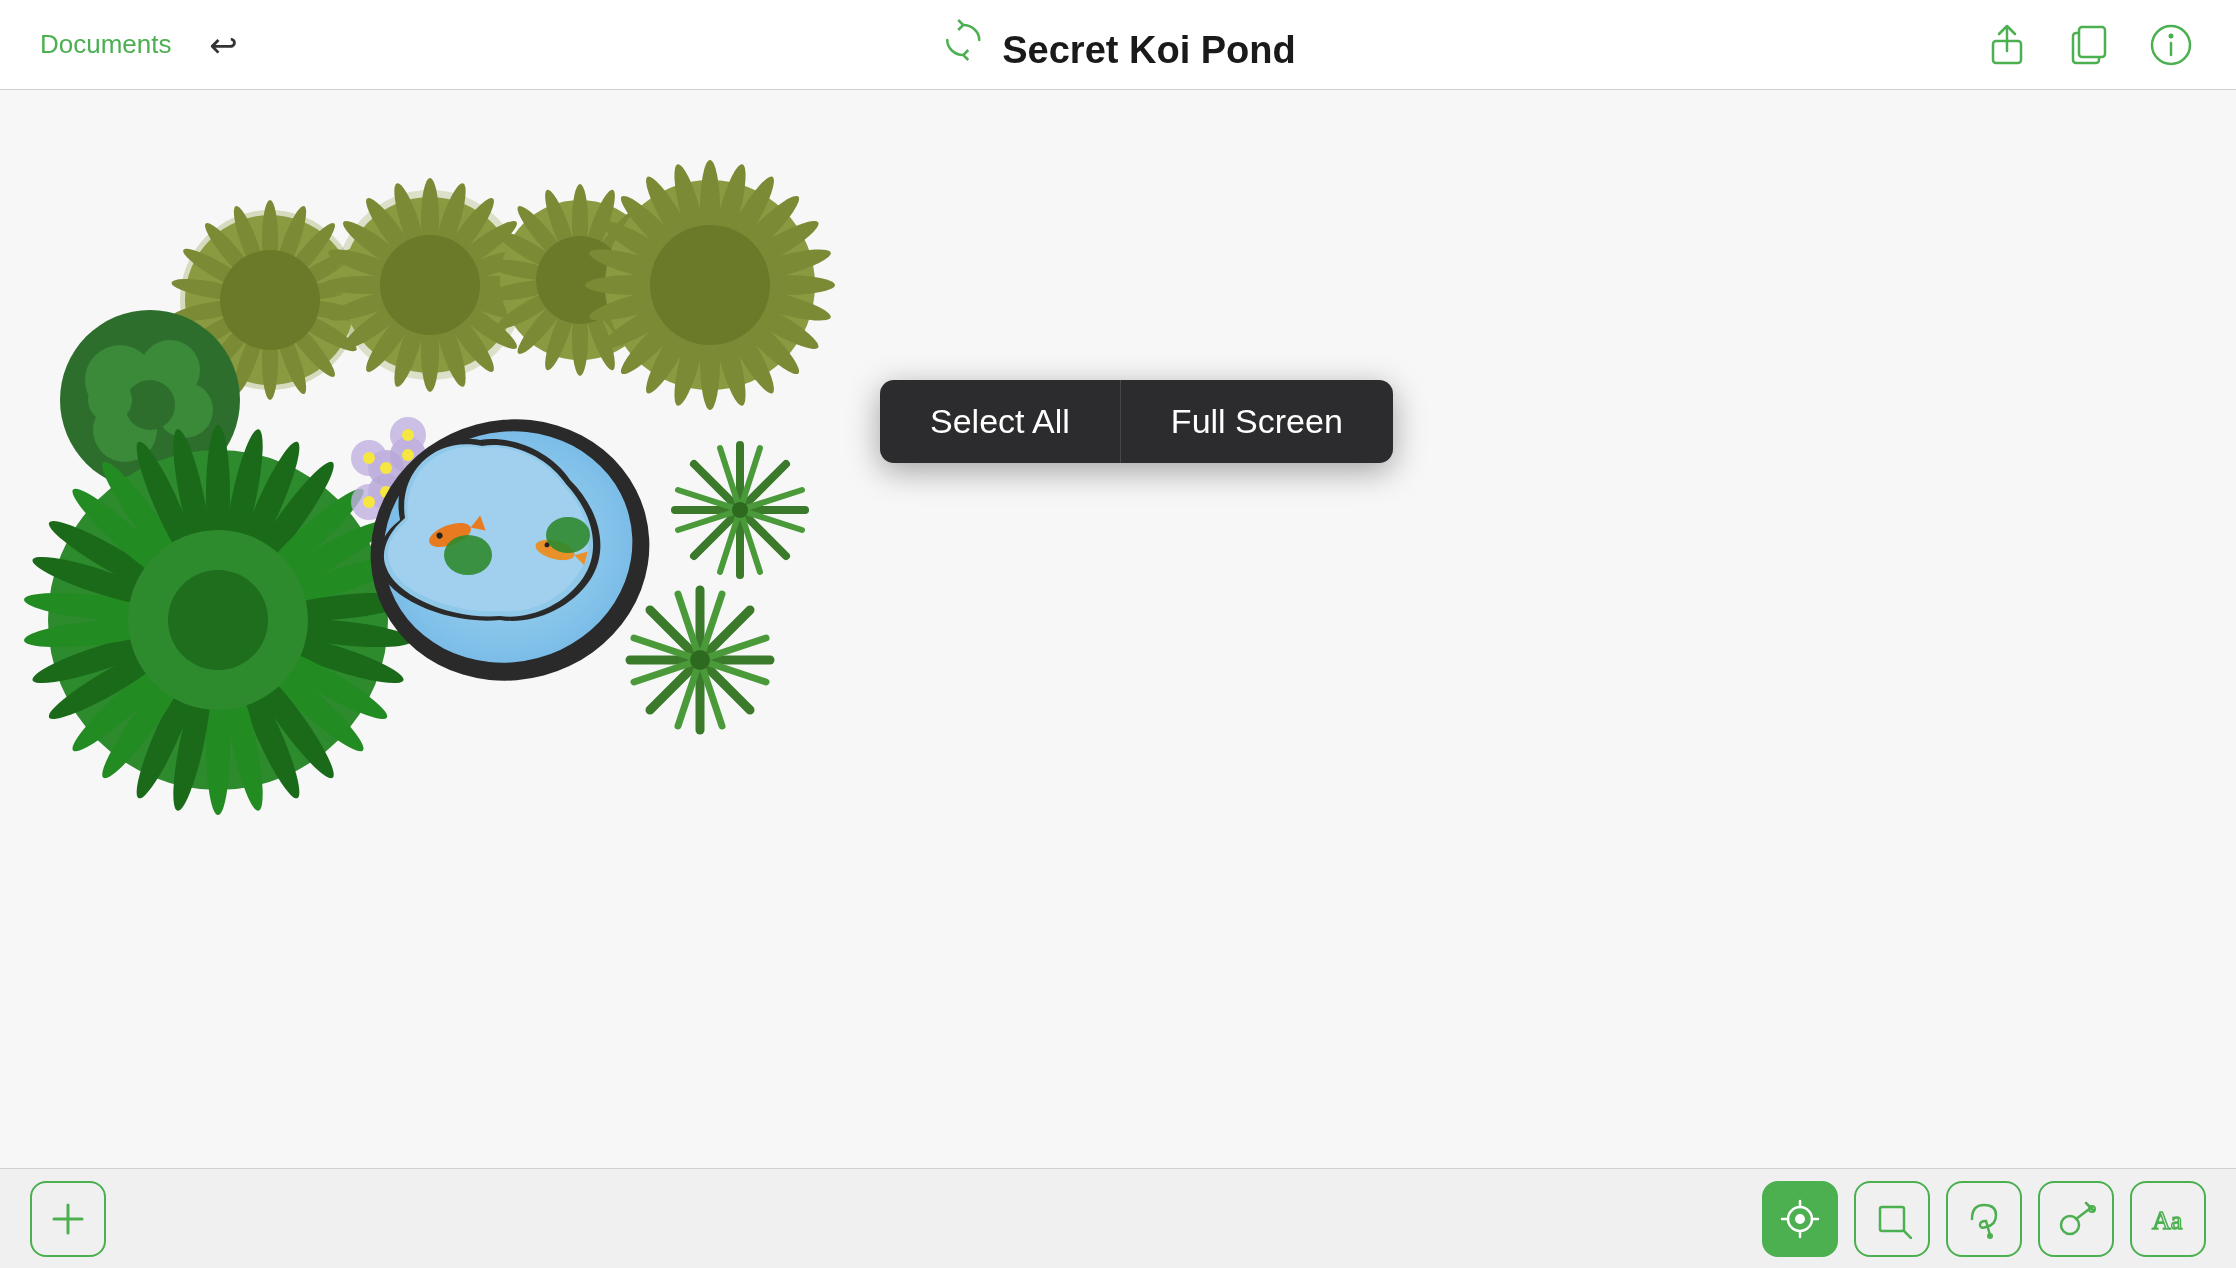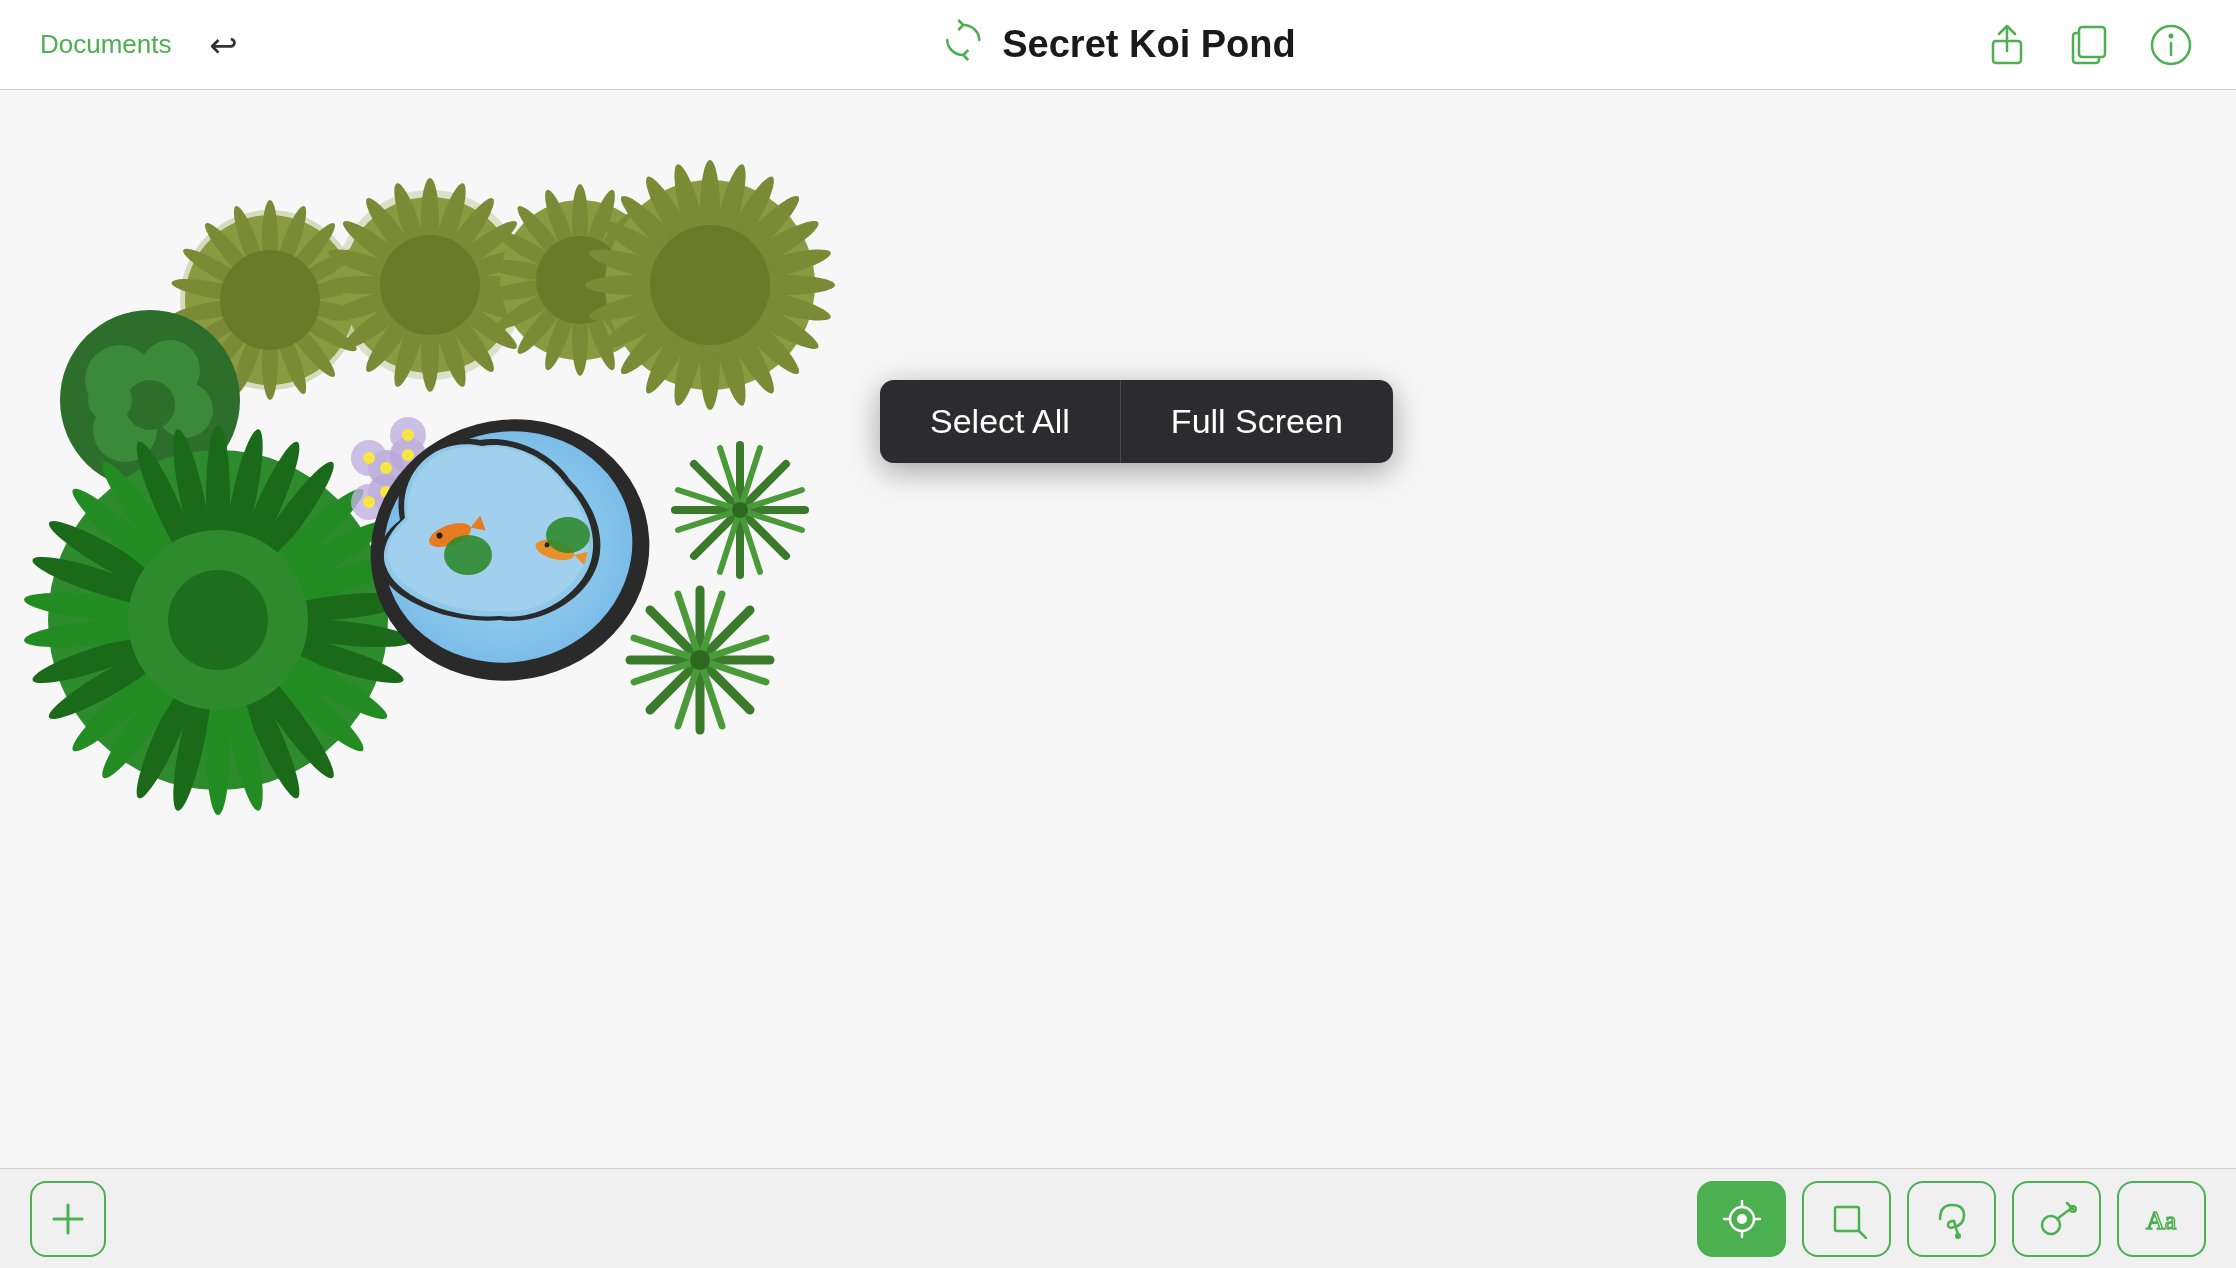--- a/index.html
+++ b/index.html
@@ -44,21 +44,21 @@
       align-items: center;
       justify-content: center;
       cursor: pointer;
     }
     .undo-icon {
       font-size: 34px;
       color: #333;
     }
     .header-center {
       display: flex;
-      align-items: center;
+      align-items: flex-end;
       gap: 16px;
       position: absolute;
       left: 50%;
       transform: translateX(-50%);
     }
     .sync-icon {
       color: #4CAF50;
       font-size: 38px;
     }
     .doc-title {
@@ -148,21 +148,21 @@
     .toolbar-left {
       display: flex;
       align-items: center;
     }
     .toolbar-right {
       display: flex;
       align-items: center;
       gap: 16px;
     }
     .toolbar-btn {
-      width: 89px;
+      width: 76px;
       height: 76px;
       border: 2.5px solid #4CAF50;
       border-radius: 16px;
       display: flex;
       align-items: center;
       justify-content: center;
       cursor: pointer;
       background: transparent;
     }
     .toolbar-btn.active {

